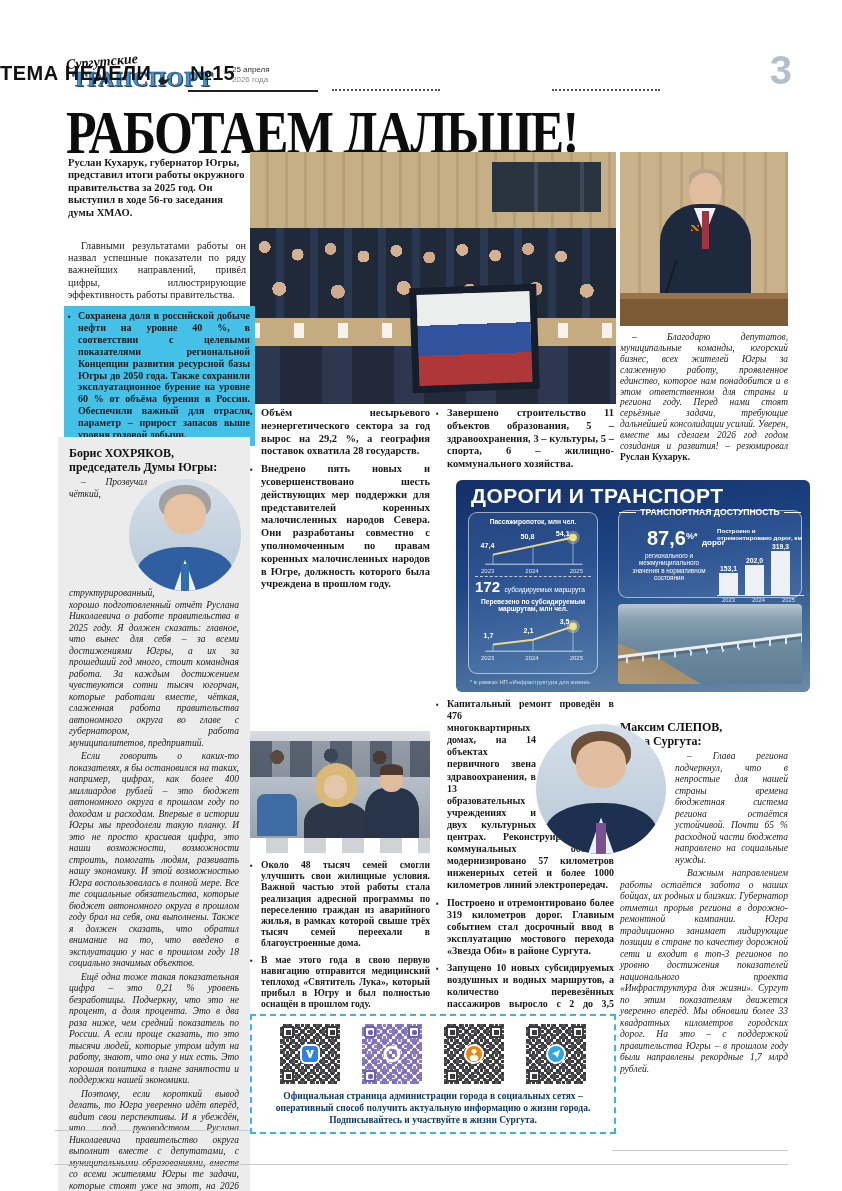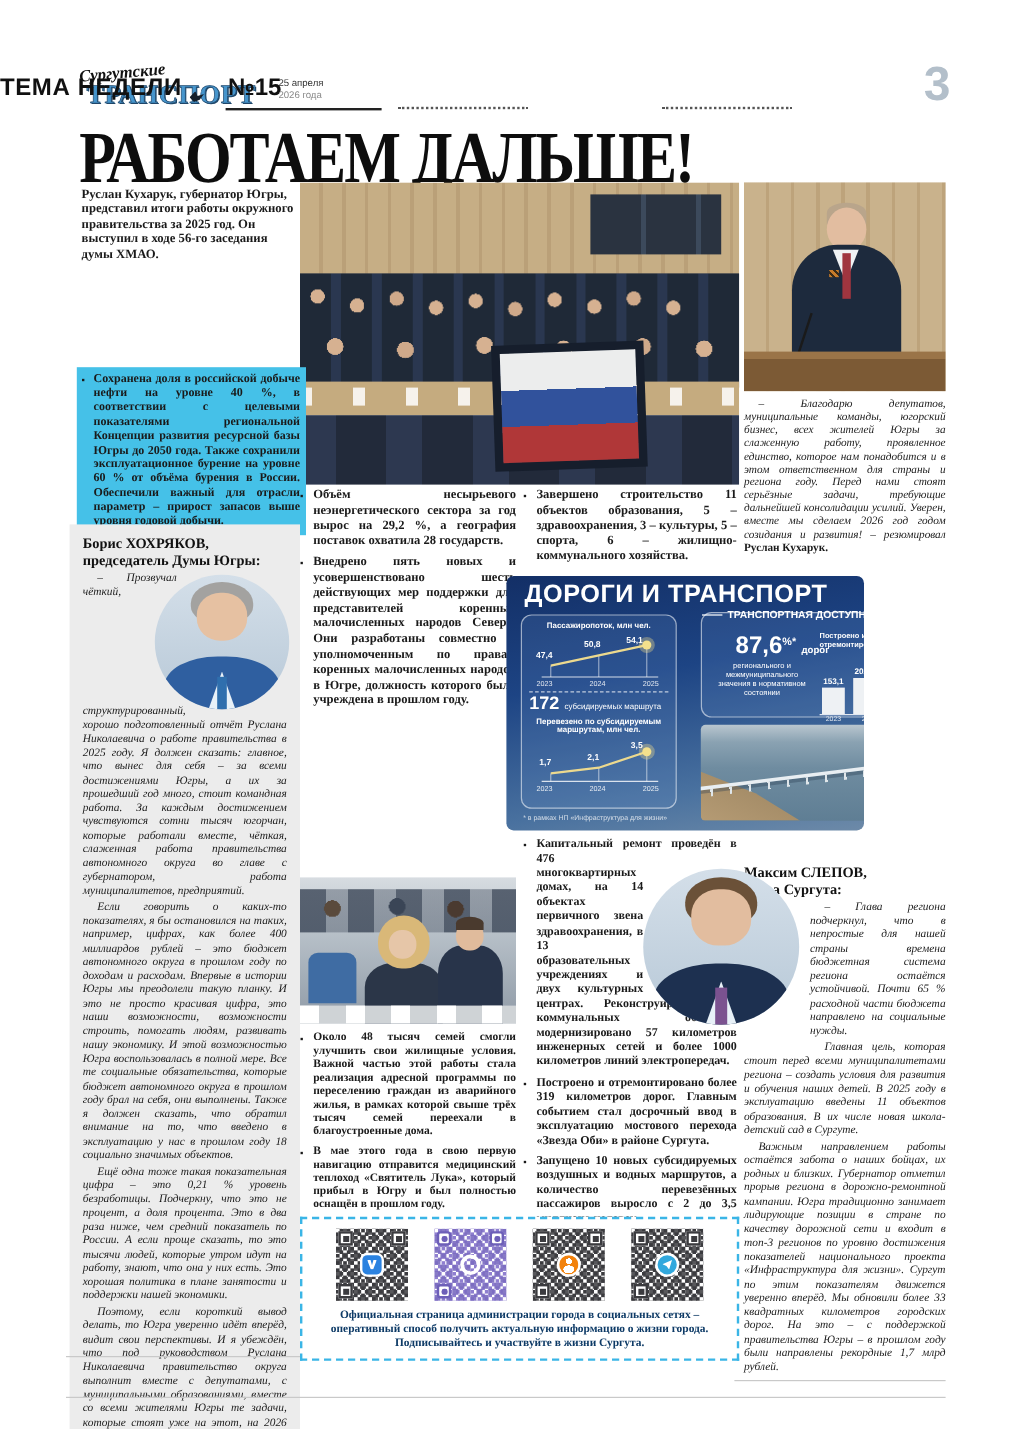--- a/index.html
+++ b/index.html
@@ -134,21 +134,21 @@
   .p2-whair{left:36%;top:26%;width:24%;height:36%;background:#d9b878;border-radius:50% 50% 46% 46%;}
   .p2-wface{left:41%;top:36%;width:13%;height:20%;background:#e6c6a8;border-radius:46%;}
   .p2-wbody{left:30%;top:58%;width:36%;height:42%;background:#2b3648;border-radius:40% 40% 0 0;}
   .p2-mhead{left:72%;top:30%;width:13%;height:20%;background:#e0bb9c;border-radius:46%;}
   .p2-mhair{left:72%;top:27%;width:13%;height:9%;background:#4a3a2e;border-radius:50% 50% 0 0;}
   .p2-mbody{left:64%;top:47%;width:30%;height:53%;background:#28344a;border-radius:36% 36% 0 0;}
   .p2-desk{left:0;bottom:0;right:0;height:12%;background:#cfd3d6;
            background-image:repeating-linear-gradient(90deg,#fff 0 16px,transparent 16px 38px);}
 
   
-  .info{left:422px;top:480px;width:298px;height:212px;border-radius:6px;z-index:5;overflow:hidden;
+  .info{left:456px;top:480px;width:354px;height:212px;border-radius:6px;z-index:5;overflow:hidden;
         background:linear-gradient(170deg,#132f66 0%,#1d4484 38%,#49719f 78%,#6d8aa8 100%);
         font-family:"Liberation Sans",sans-serif;color:#fff;}
   .info-title{position:absolute;left:15px;top:4px;font-size:21px;font-weight:bold;letter-spacing:.5px;}
   .card{position:absolute;border:1px solid rgba(255,255,255,.55);border-radius:9px;
         background:rgba(110,150,205,.18);box-sizing:border-box;}
   .card-left{left:12px;top:32px;width:130px;height:162px;padding:5px 6px;}
   .c-label{font-size:6.6px;font-weight:bold;text-align:center;line-height:7.6px;margin-bottom:2px;}
   .lc{display:block;width:116px;height:40px;}
   .lc .base{stroke:rgba(255,255,255,.8);stroke-width:1;}
   .lc .stem{stroke:rgba(255,255,255,.65);stroke-width:.8;}
@@ -263,20 +263,21 @@
     <div class="gp-ribbon"></div>
     <div class="gp-mic"></div>
     <div class="gp-podium"></div>
   </div>
 
   <div class="gov-quote qt">
     <p><span>– Благодарю депутатов, муниципальные команды, югорский бизнес, всех жителей Югры за слаженную работу, проявленное единство, которое нам понадобится и в этом ответственном для страны и региона году. Перед нами стоят серьёзные задачи, требующие дальнейшей консолидации усилий. Уверен, вместе мы сделаем 2026 год годом созидания и развития! – резюмировал </span><span class="qa">Руслан Кухарук.</span></p>
   </div>
 
   <div class="lead">Руслан Кухарук, губернатор Югры, представил итоги работы окружного правительства за 2025 год. Он выступил в ходе 56-го заседания думы ХМАО.</div>
+  <div class="intro">Главными результатами работы он назвал успешные показатели по ряду важнейших направлений, привёл цифры, иллюстрирующие эффективность работы правительства.</div>
   <div class="hl-bullet">Сохранена доля в российской добыче нефти на уровне 40 %, в соответствии с целевыми показателями региональной Концепции развития ресурсной базы Югры до 2050 года. Также сохранили эксплуатационное бурение на уровне 60 % от объёма бурения в России. Обеспечили важный для отрасли параметр – прирост запасов выше уровня годовой добычи.</div>
 
   <div class="kh-box">
     <div class="byline">Борис ХОХРЯКОВ,</div>
     <div class="byline">председатель Думы Югры:</div>
     <div class="qt">
       <div class="portrait kh-port">
         <div class="po-hair"></div>
         <div class="po-face"></div>
         <div class="po-body"></div>
@@ -418,21 +419,20 @@
     <div class="po-body"></div>
     <div class="po-shirt"></div>
     <div class="po-tie"></div>
   </div>
 
   <div class="sl-box">
     <div class="byline">Максим СЛЕПОВ,</div>
     <div class="byline">глава Сургута:</div>
     <div class="qt">
       <p><span class="sp-l"></span><span>– Глава региона подчеркнул, что в непростые для нашей страны времена бюджетная система региона остаётся устойчивой. Почти 65 % расходной части бюджета направлено на социальные нужды.</span></p>
-      <p>Главная цель, которая стоит перед всеми муниципалитетами региона – создать условия для развития и обучения наших детей. В 2025 году в эксплуатацию введены 11 объектов образования. В их числе новая школа-детский сад в Сургуте.</p>
       <p>Важным направлением работы остаётся забота о наших бойцах, их родных и близких. Губернатор отметил прорыв региона в дорожно-ремонтной кампании. Югра традиционно занимает лидирующие позиции в стране по качеству дорожной сети и входит в топ-3 регионов по уровню достижения показателей национального проекта «Инфраструктура для жизни». Сургут по этим показателям движется уверенно вперёд. Мы обновили более 33 квадратных километров городских дорог. На это – с поддержкой правительства Югры – в прошлом году были направлены рекордные 1,7 млрд рублей.</p>
     </div>
   </div>
 
   <div class="qr-block">
     <div class="qr-row">
       <div class="qr">
         <span class="fd fd-tl"></span>
         <span class="fd fd-tr"></span>
         <span class="fd fd-bl"></span>

